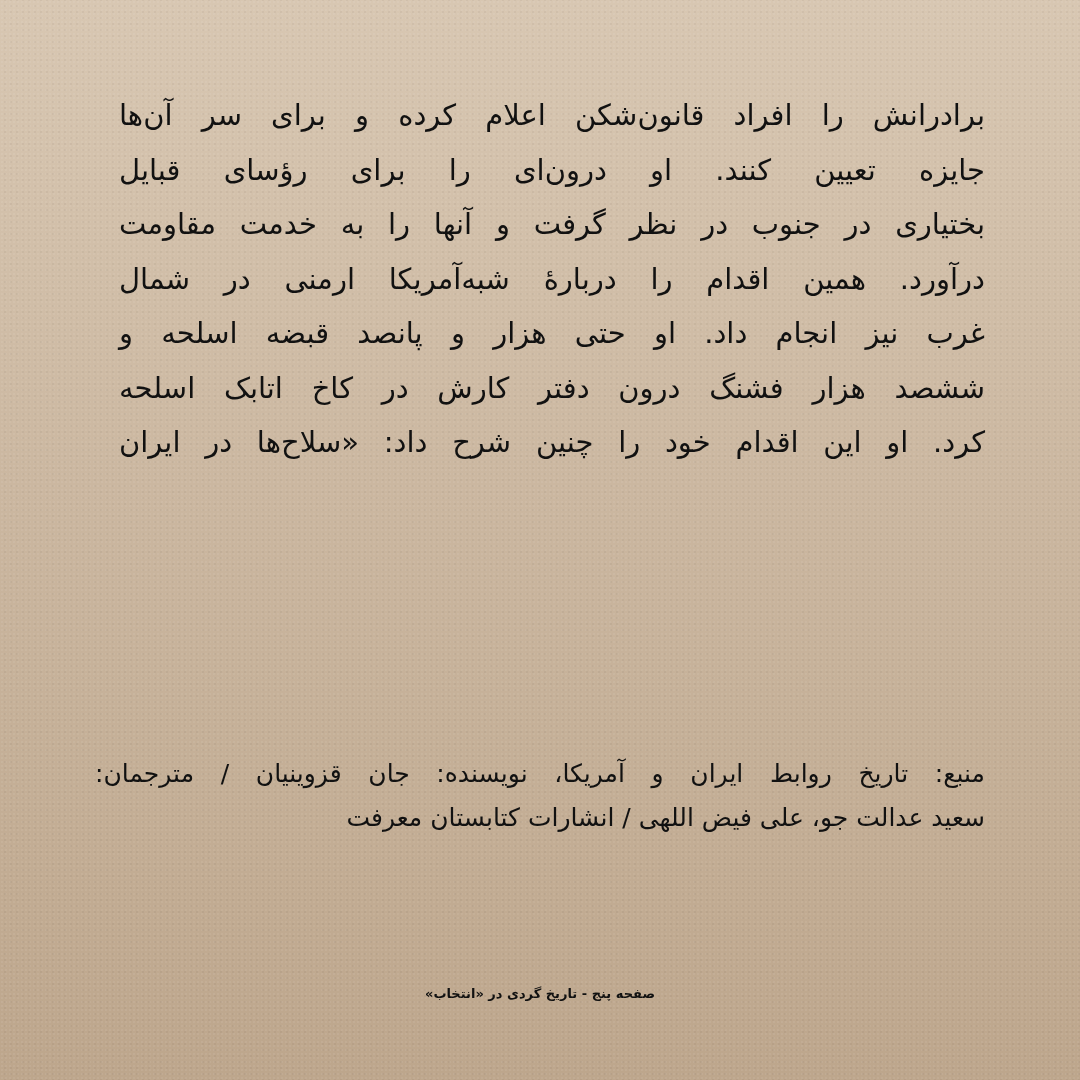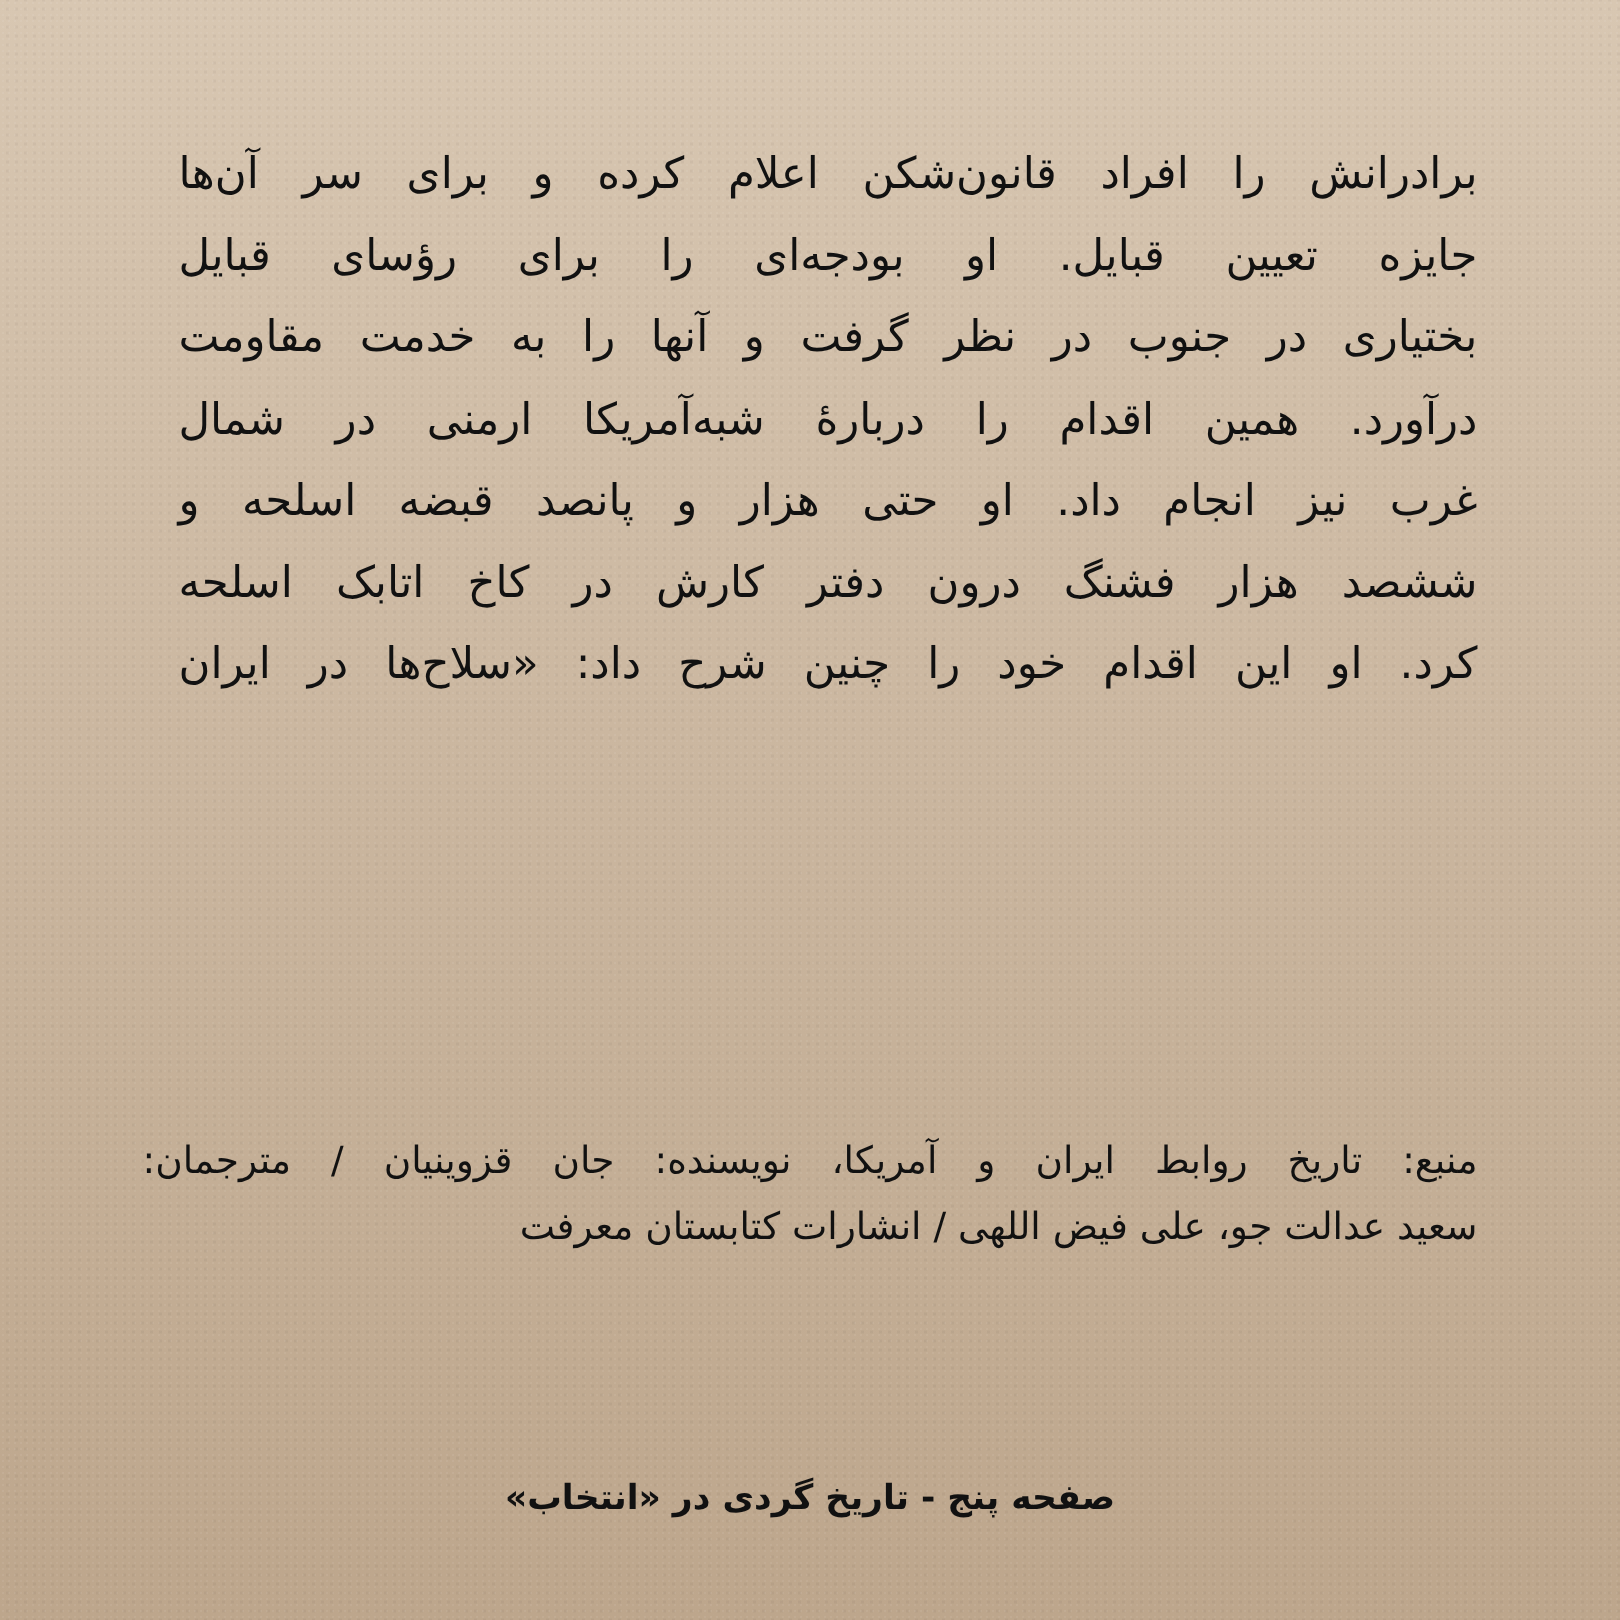--- a/index.html
+++ b/index.html
@@ -33,32 +33,32 @@
     .body-text .line { display: block; text-align: justify; text-align-last: justify; white-space: nowrap; }
     .body-text .line.last { text-align-last: right; }
     .source {
       position: absolute; top: 752px; left: 0; right: 0;
       font-size: 25px; line-height: 44px;
     }
     .source .line { display: block; white-space: nowrap; }
     .source .line.first { text-align-last: justify; text-align: justify; }
     .footer {
       position: absolute; top: 986px; left: 0; right: 0;
-      text-align: center; font-size: 23px; font-weight: bold;
+      text-align: center; font-size: 13px; font-weight: bold;
     }
   </style>
 </head>
 <body>
 
 <div class="texture"></div>
 
 <div class="page">
   <div class="body-text">
     <span class="line">برادرانش را افراد قانون‌شکن اعلام کرده و برای سر آن‌ها</span>
-    <span class="line">جایزه تعیین قبایل. او بودجه‌ای را برای رؤسای قبایل</span>
+    <span class="line">جایزه تعیین کنند. او درون‌ای را برای رؤسای قبایل</span>
     <span class="line">بختیاری در جنوب در نظر گرفت و آنها را به خدمت مقاومت</span>
     <span class="line">درآورد. همین اقدام را دربارهٔ شبه‌آمریکا ارمنی در شمال</span>
     <span class="line">غرب نیز انجام داد. او حتی هزار و پانصد قبضه اسلحه و</span>
     <span class="line">ششصد هزار فشنگ درون دفتر کارش در کاخ اتابک اسلحه</span>
     <span class="line">کرد. او این اقدام خود را چنین شرح داد: «سلاح‌ها در ایران</span>
   </div>
 
   <div class="source">
     <span class="line first">منبع: تاریخ روابط ایران و آمریکا، نویسنده: جان قزوینیان / مترجمان:</span>
     <span class="line">سعید عدالت جو، علی فیض اللهی / انشارات کتابستان معرفت</span>

